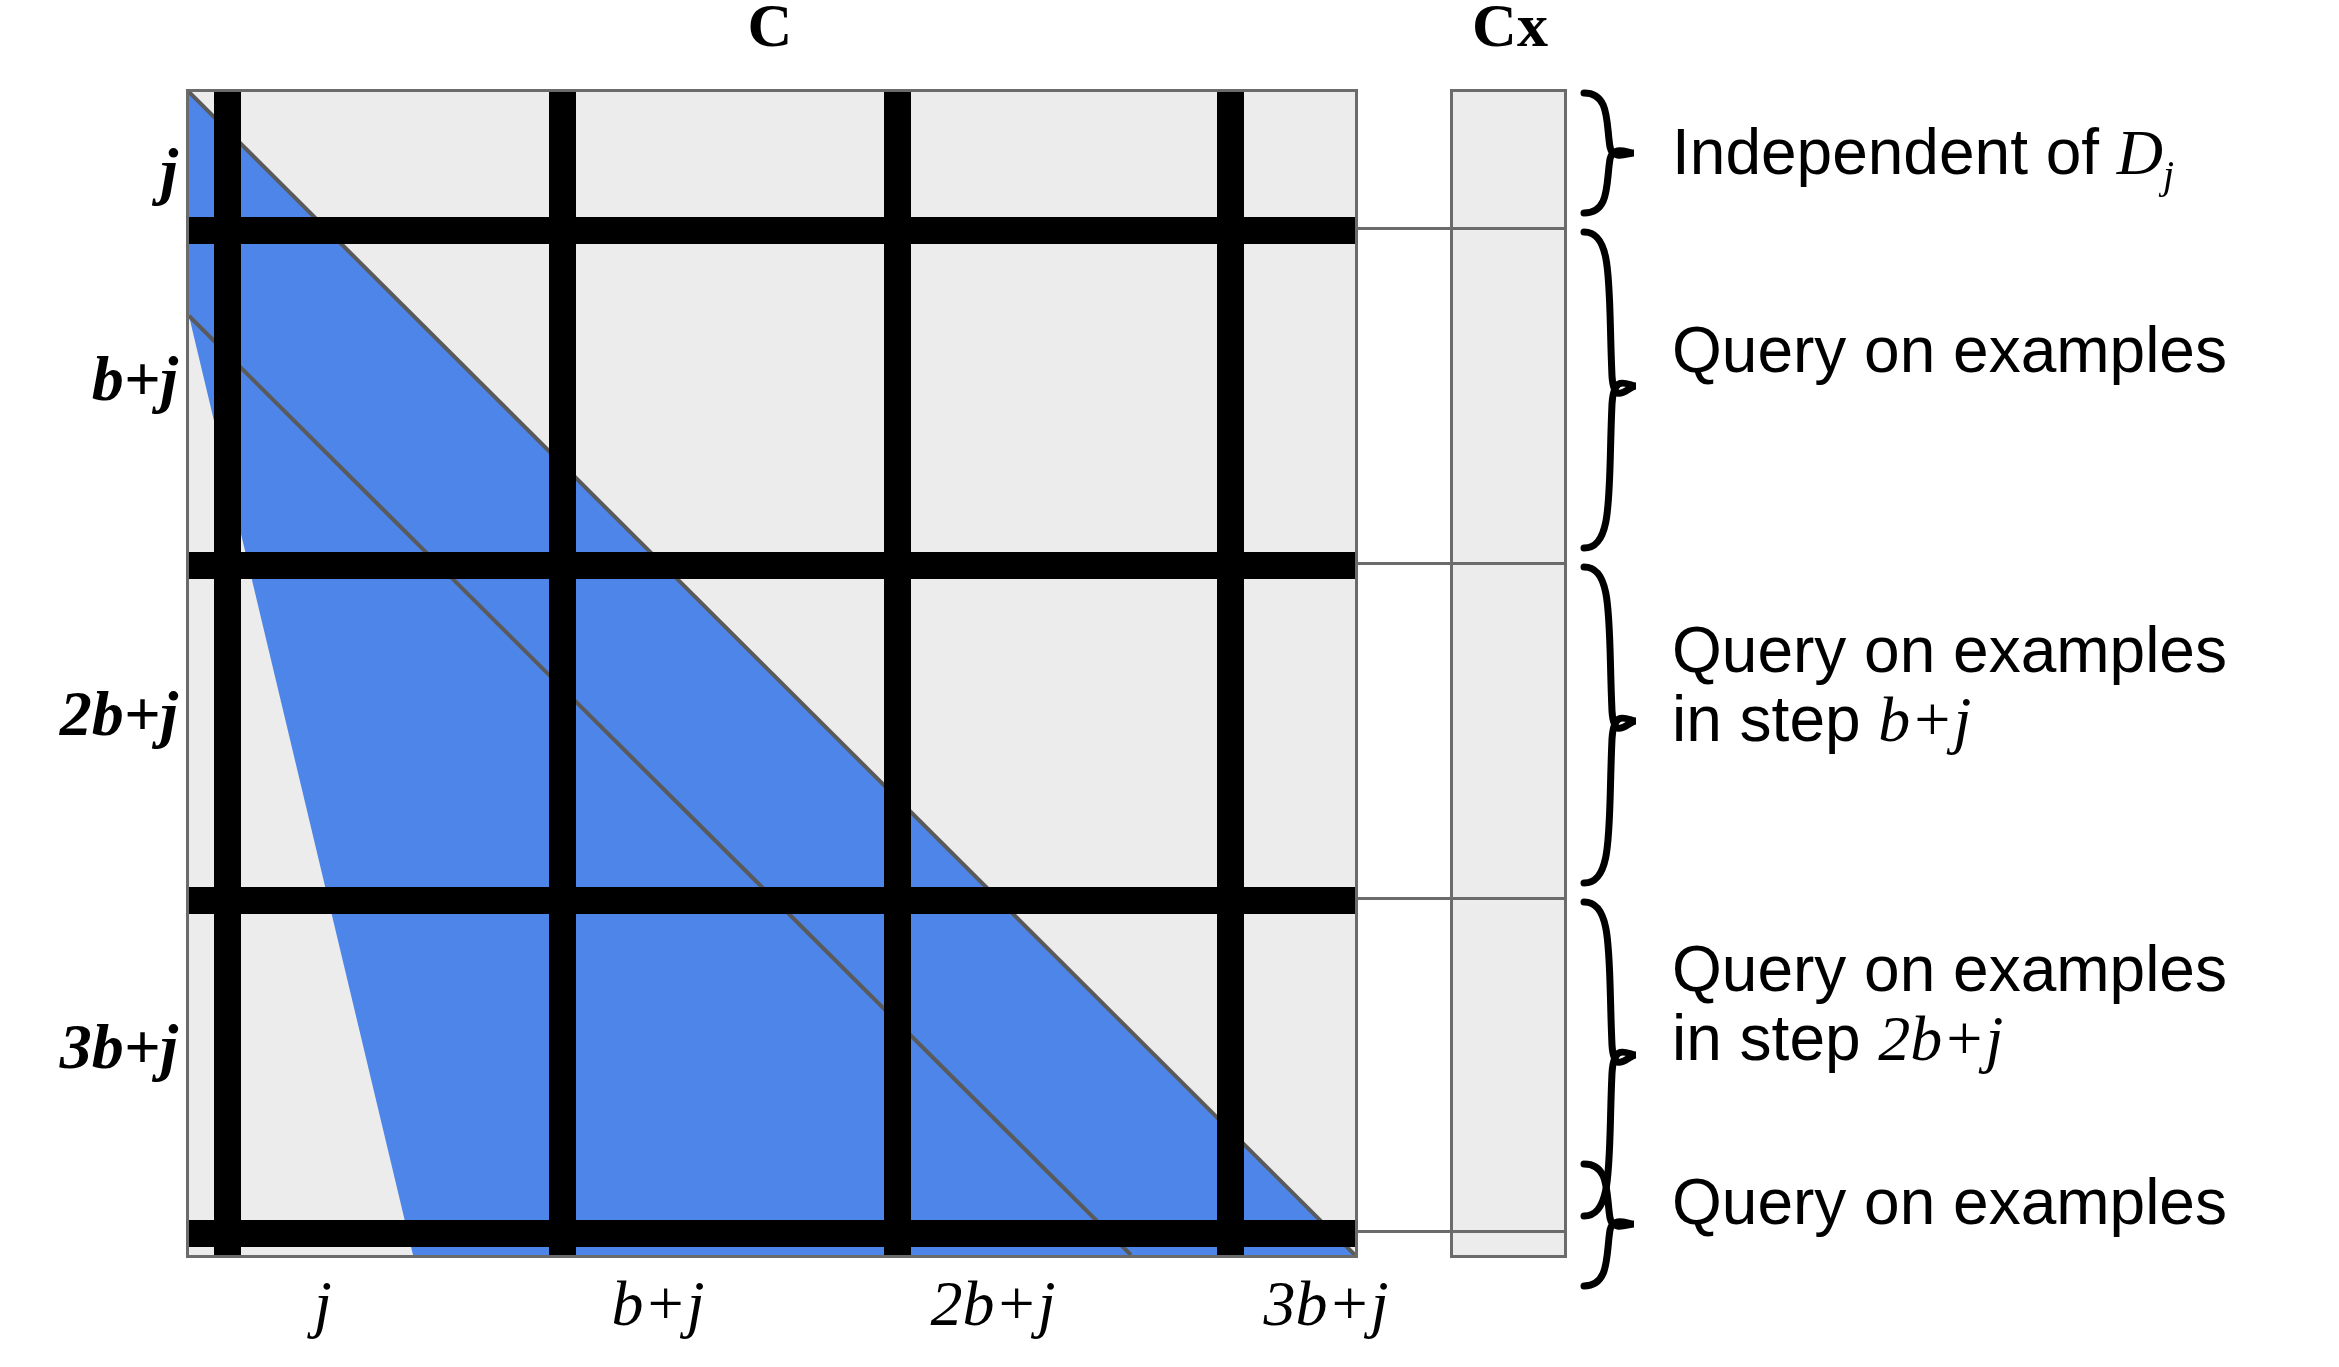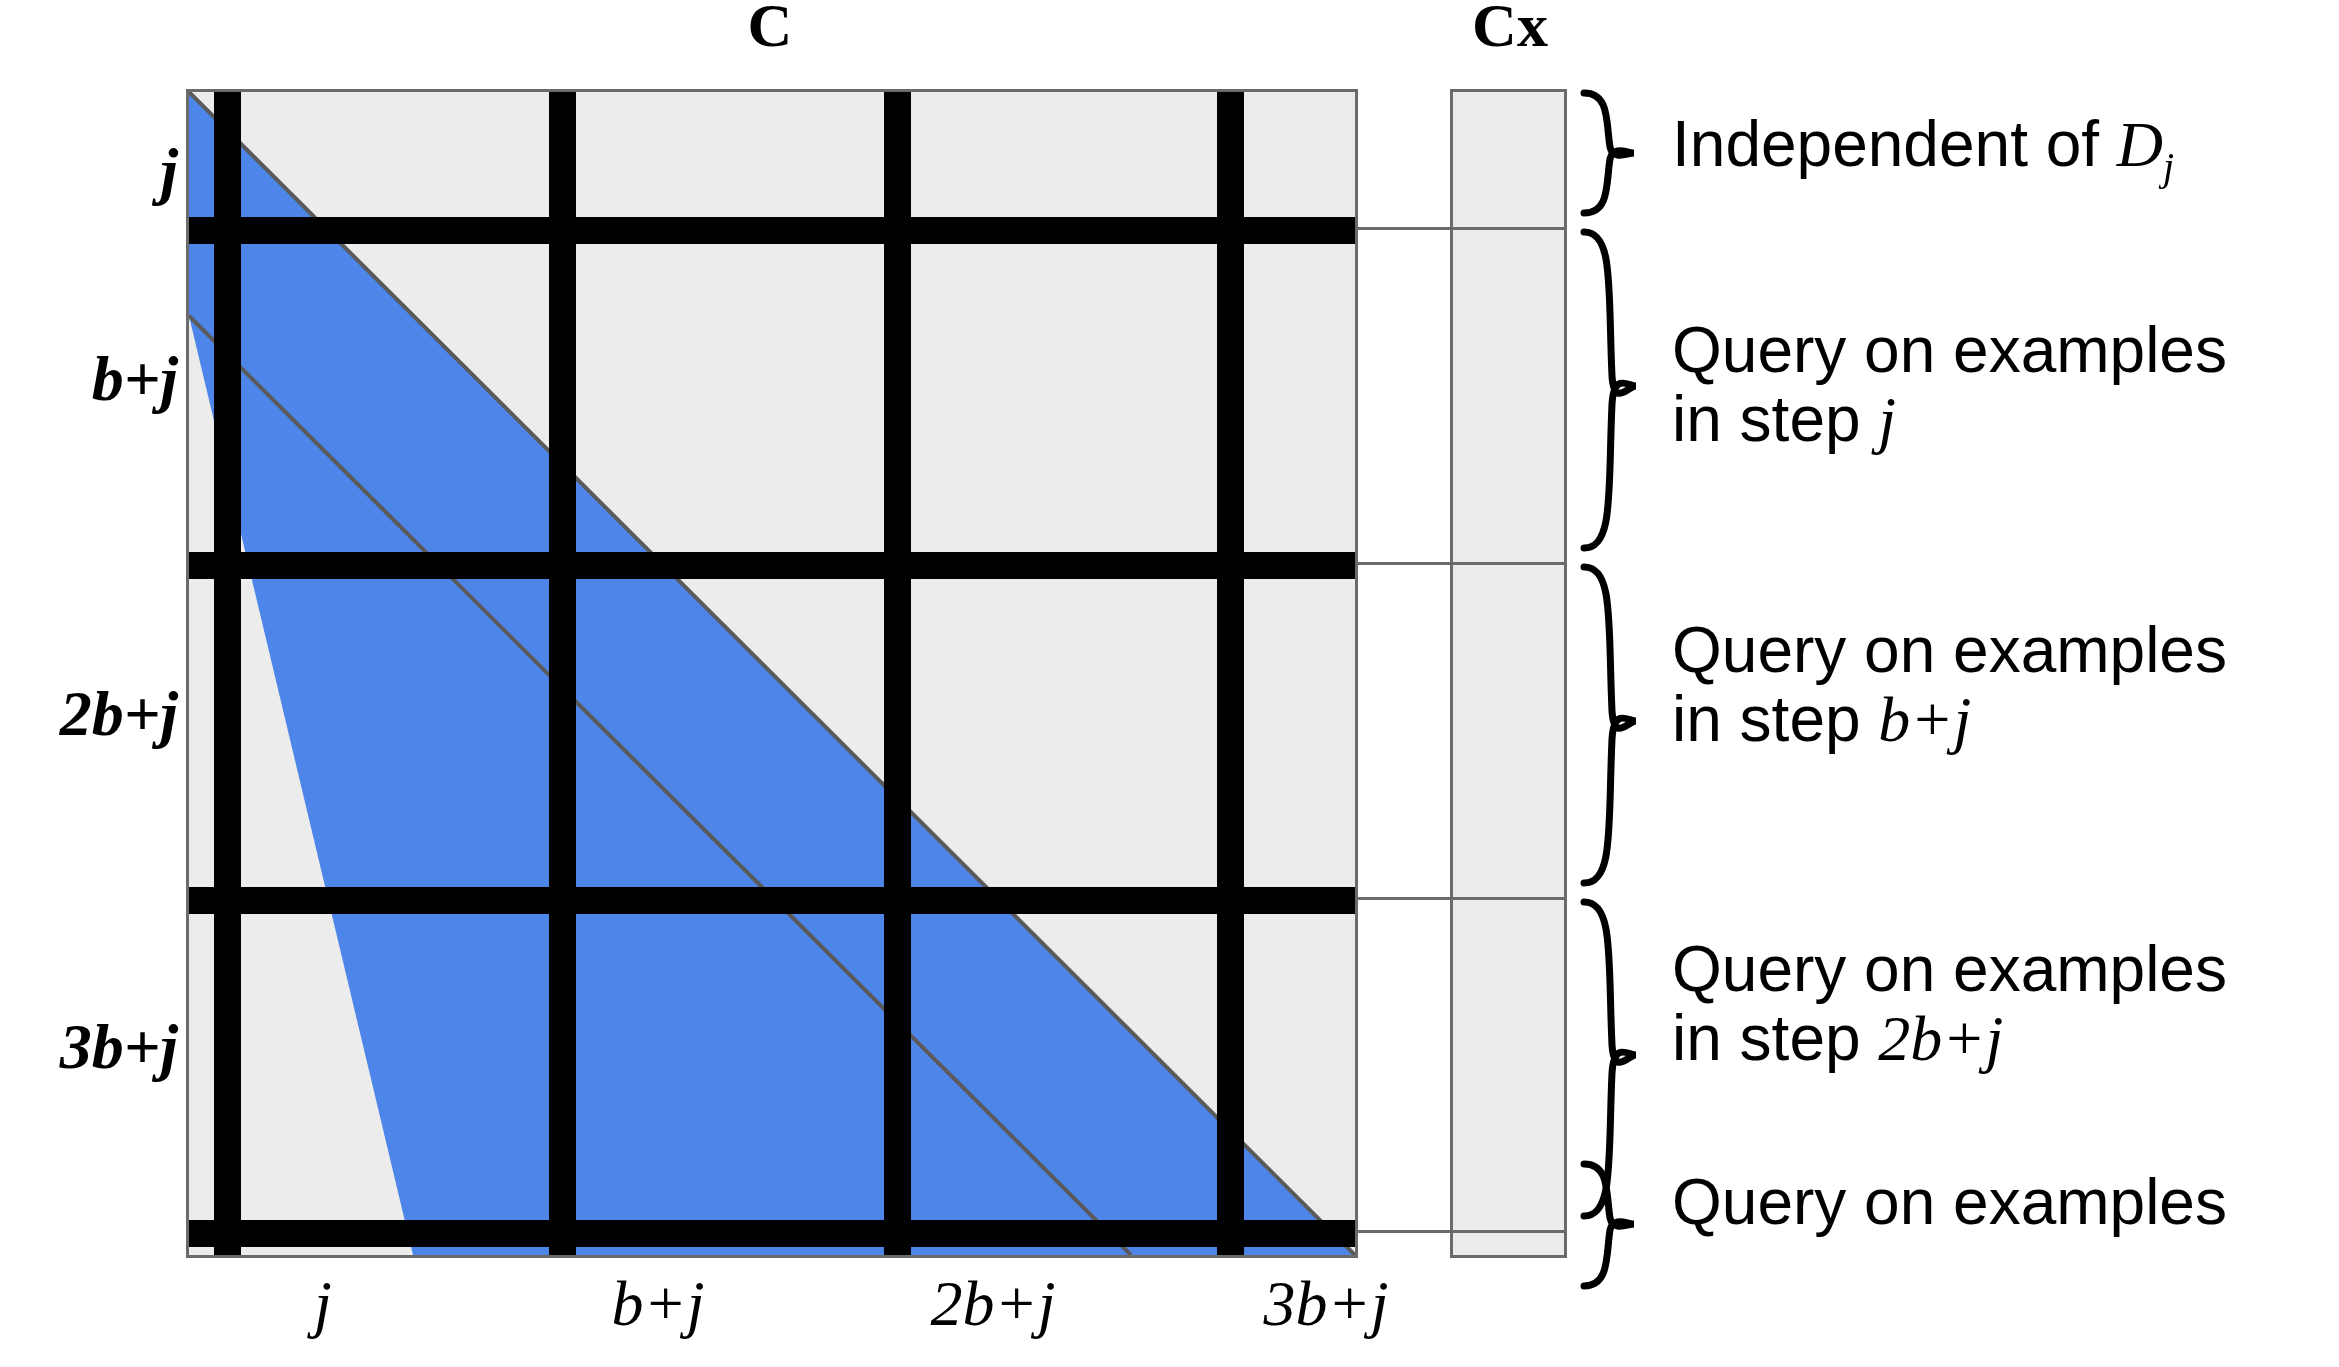--- a/index.html
+++ b/index.html
@@ -182,34 +182,32 @@
   <div class="col-label" style="left:173px">j</div>
   <div class="col-label" style="left:508px">b+j</div>
   <div class="col-label" style="left:843px">2b+j</div>
   <div class="col-label" style="left:1176px">3b+j</div>
 
   <div class="brace-group" style="top:89px">
     <svg width="86" height="128" viewBox="0 0 86 128" xmlns="http://www.w3.org/2000/svg">
       <path d="M4,4 C30,4 26,34 30,58 C33,72 48,64 54,64 C48,64 33,56 30,70 C26,94 30,124 4,124" fill="none" stroke="#000000" stroke-width="7" stroke-linecap="round"></path>
     </svg>
   </div>
-  <div class="desc" style="top:110px">
+  <div class="desc" style="top:118px">
     <span>Independent of</span>
     <i>D</i><span class="sub">j</span>
   </div>
 
   <div class="brace-group" style="top:228px">
     <svg width="86" height="324" viewBox="0 0 86 324" xmlns="http://www.w3.org/2000/svg">
       <path d="M4,4 C34,4 28,60 32,148 C34,180 48,158 56,158 C48,158 34,144 32,176 C28,264 34,320 4,320" fill="none" stroke="#000000" stroke-width="7" stroke-linecap="round"></path>
     </svg>
   </div>
   <div class="desc" style="top:316px">
     <div>Query on examples</div>
-    <div><span>in step</span>
-      <i>j</i></div>
   </div>
 
   <div class="brace-group" style="top:563px">
     <svg width="86" height="324" viewBox="0 0 86 324" xmlns="http://www.w3.org/2000/svg">
       <path d="M4,4 C34,4 28,60 32,148 C34,180 48,158 56,158 C48,158 34,144 32,176 C28,264 34,320 4,320" fill="none" stroke="#000000" stroke-width="7" stroke-linecap="round"></path>
     </svg>
   </div>
   <div class="desc" style="top:616px">
     <div>Query on examples</div>
     <div><span>in step</span>

